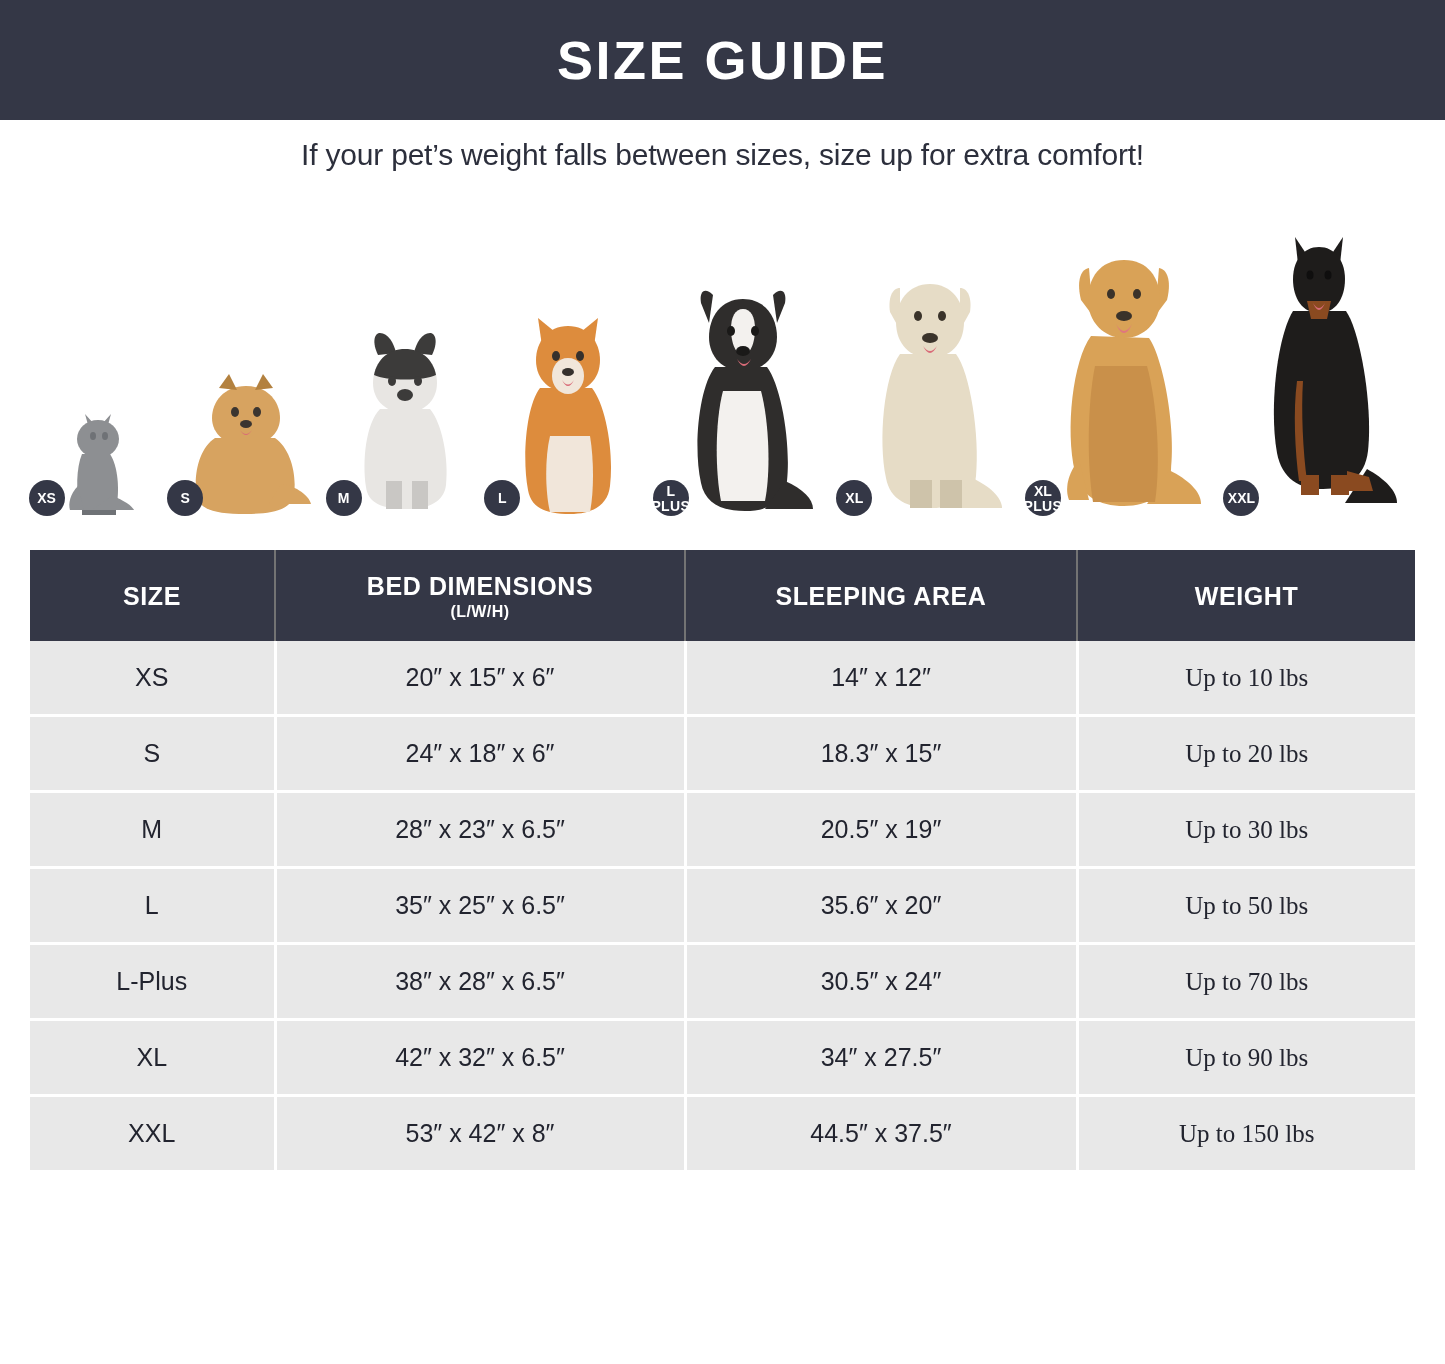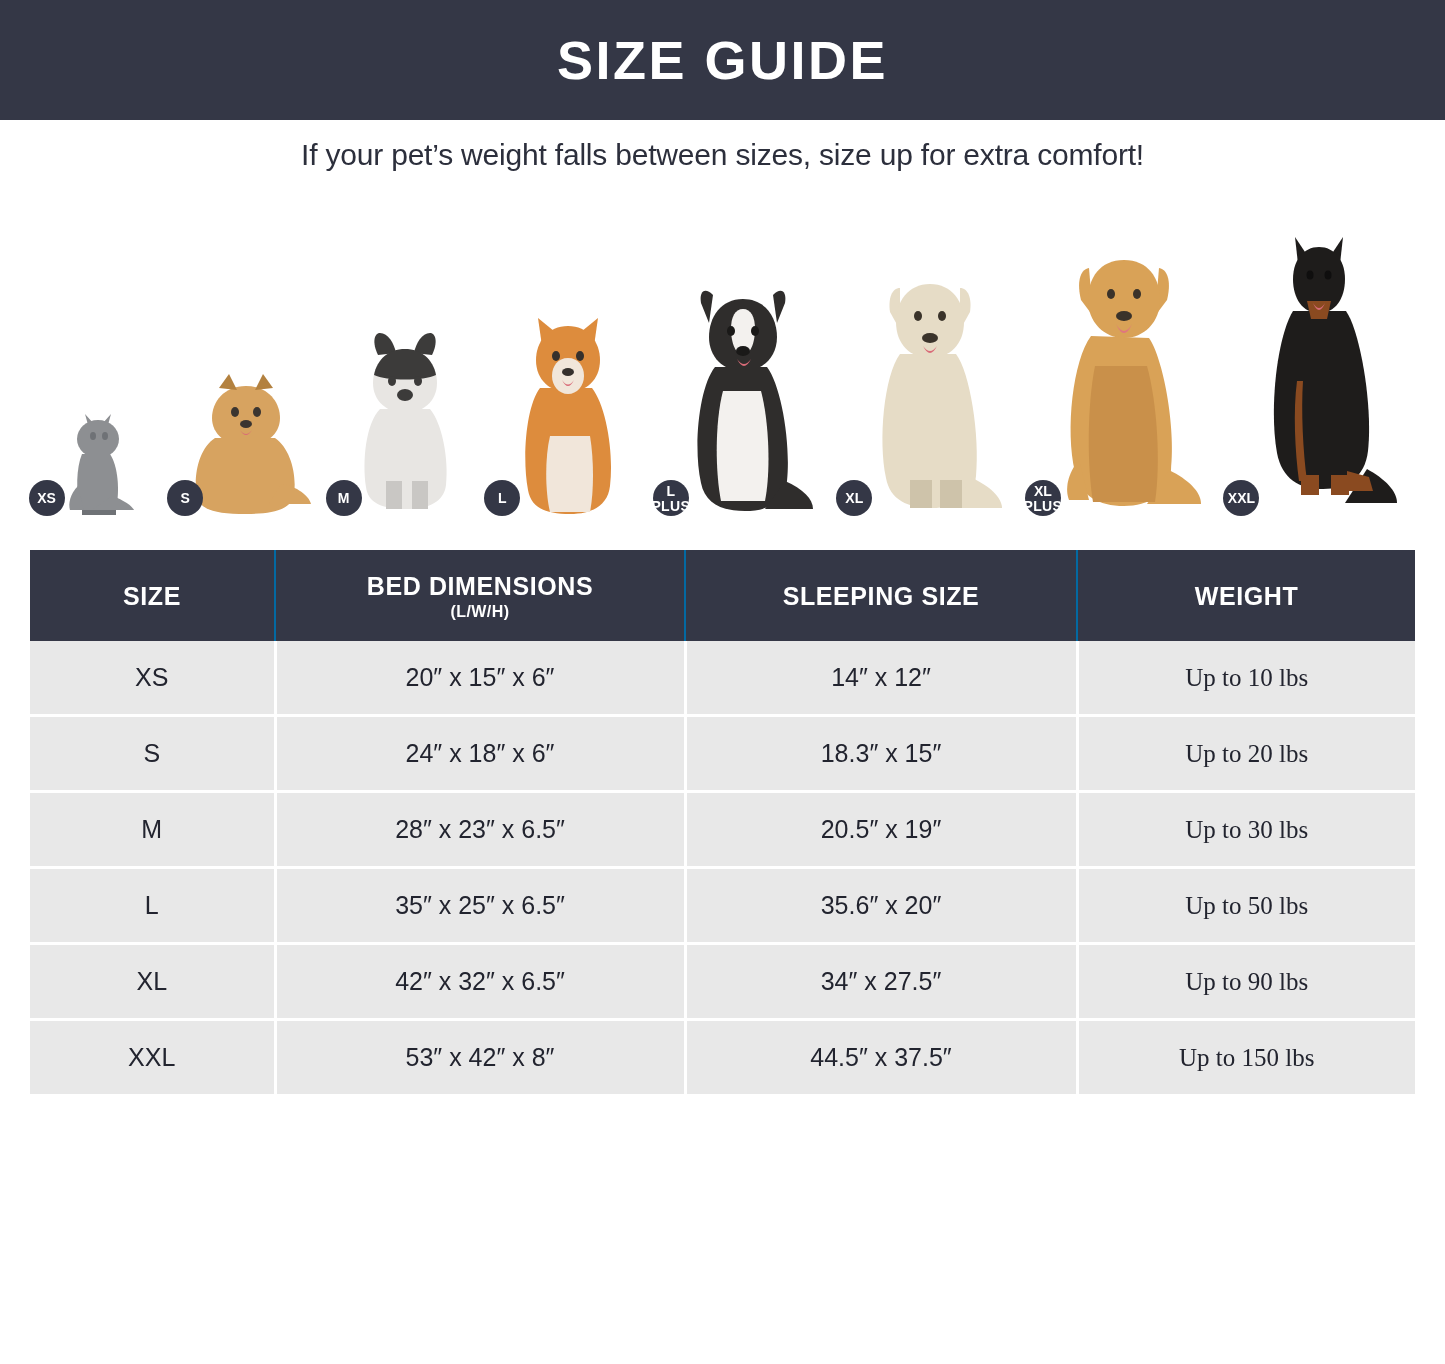--- a/index.html
+++ b/index.html
@@ -96,21 +96,21 @@
     table-layout: fixed;
   }
   table.size-table thead th {
     background: #343746;
     color: #ffffff;
     font-size: 25px;
     font-weight: bold;
     letter-spacing: 0.6px;
     padding: 22px 6px 20px 6px;
     text-align: center;
-    border-right: 2px solid #0369a1;
+    border-right: 2px solid #737373;
     vertical-align: middle;
   }
   table.size-table thead th:last-child { border-right: none; }
   .th-sub {
     display: block;
     font-size: 16px;
     font-weight: bold;
     letter-spacing: 0.4px;
     margin-top: 2px;
   }
@@ -353,21 +353,21 @@
       <thead>
         <tr>
           <th>
             <span>SIZE</span>
           </th>
           <th>
             <span>BED DIMENSIONS</span>
             <span class="th-sub">(L/W/H)</span>
           </th>
           <th>
-            <span>SLEEPING SIZE</span>
+            <span>SLEEPING AREA</span>
           </th>
           <th>
             <span>WEIGHT</span>
           </th>
         </tr>
       </thead>
       <tbody>
         <tr>
           <td>XS</td>
           <td>20″ x 15″ x 6″</td>
@@ -386,20 +386,26 @@
           <td>20.5″ x 19″</td>
           <td>Up to 30 lbs</td>
         </tr>
         <tr>
           <td>L</td>
           <td>35″ x 25″ x 6.5″</td>
           <td>35.6″ x 20″</td>
           <td>Up to 50 lbs</td>
         </tr>
         <tr>
+          <td>L-Plus</td>
+          <td>38″ x 28″ x 6.5″</td>
+          <td>30.5″ x 24″</td>
+          <td>Up to 70 lbs</td>
+        </tr>
+        <tr>
           <td>XL</td>
           <td>42″ x 32″ x 6.5″</td>
           <td>34″ x 27.5″</td>
           <td>Up to 90 lbs</td>
         </tr>
         <tr>
           <td>XXL</td>
           <td>53″ x 42″ x 8″</td>
           <td>44.5″ x 37.5″</td>
           <td>Up to 150 lbs</td>

